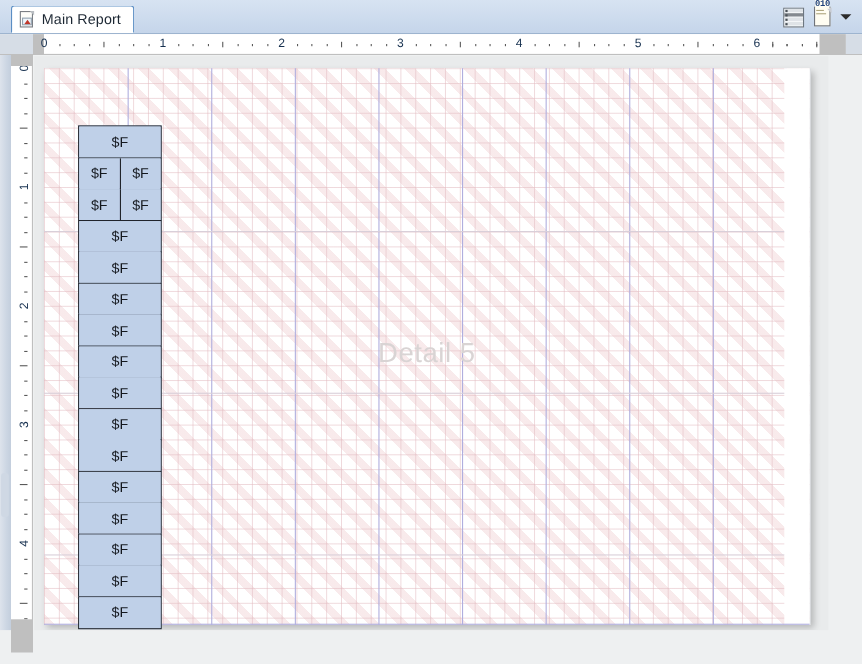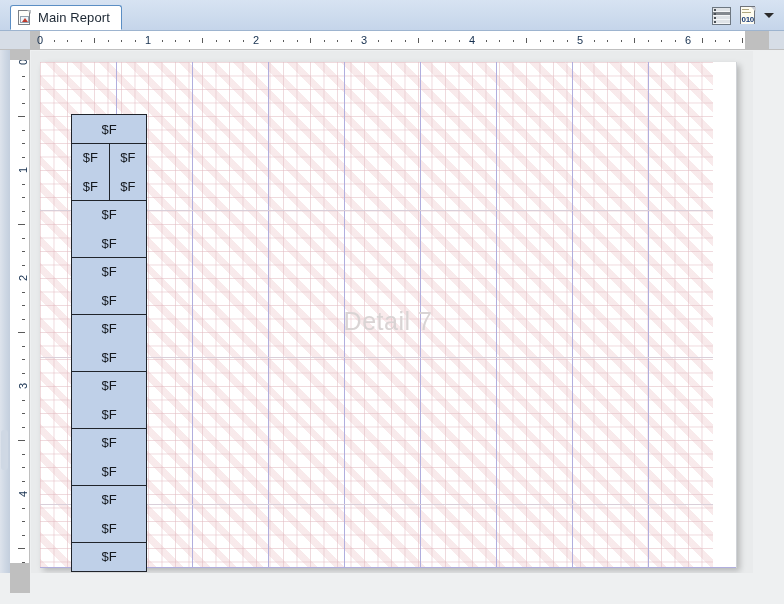--- a/index.html
+++ b/index.html
@@ -79,22 +79,22 @@
   #icon-data-source .fold2 {
     position: absolute; right: 1px; top: 1px; width: 0; height: 0;
     border-left: 5px solid transparent; border-top: 5px solid #c9cdd4;
   }
   #icon-data-source .ln {
     position: absolute; left: 2px; height: 1px; background: #b0a77f;
   }
   #icon-data-source .ln.a { top: 3px; width: 7px; }
   #icon-data-source .ln.b { top: 6px; width: 9px; }
   #icon-data-source .bits {
-    position: absolute; left: 1px; bottom: 1px; width: 13px;
-    font-family: Liberation Sans, sans-serif;
+    position: absolute; left: 1px; bottom: 17px; width: 13px;
+    font-family: Liberation Mono, monospace;
     font-size: 8px; line-height: 8px; font-weight: bold;
     color: #1d3f7a; letter-spacing: -0.3px; text-align: right;
     background: #fffdf2;
   }
   #icon-dropdown-arrow {
     width: 0; height: 0; margin-left: -2px;
     border-left: 5px solid transparent; border-right: 5px solid transparent;
     border-top: 5px solid #2b2b2b; cursor: pointer;
   }
 
@@ -396,21 +396,21 @@
         <div class="vguide" style="left: 380px;"></div>
         <div class="vguide" style="left: 456px;"></div>
         <div class="vguide" style="left: 532px;"></div>
         <div class="vguide" style="left: 608px;"></div>
         <div class="vguide" style="left: 674px;"></div>
         <div class="hguide" style="top: 148px;"></div>
         <div class="hguide" style="top: 295px;"></div>
         <div class="hguide" style="top: 442px;"></div>
       </div>
     <div id="canvas-edge-right"></div>
-    <div id="section-label">Detail 7</div>
+    <div id="section-label">Detail 5</div>
     <div id="detail-bottom-rule"></div>
   </div>
   <div id="field-stack">
       <div class="frow">
         <div class="fcell">$F</div>
       </div>
       <div class="frow split">
         <div class="fcell">$F</div>
         <div class="fcell">$F</div>
       </div>

